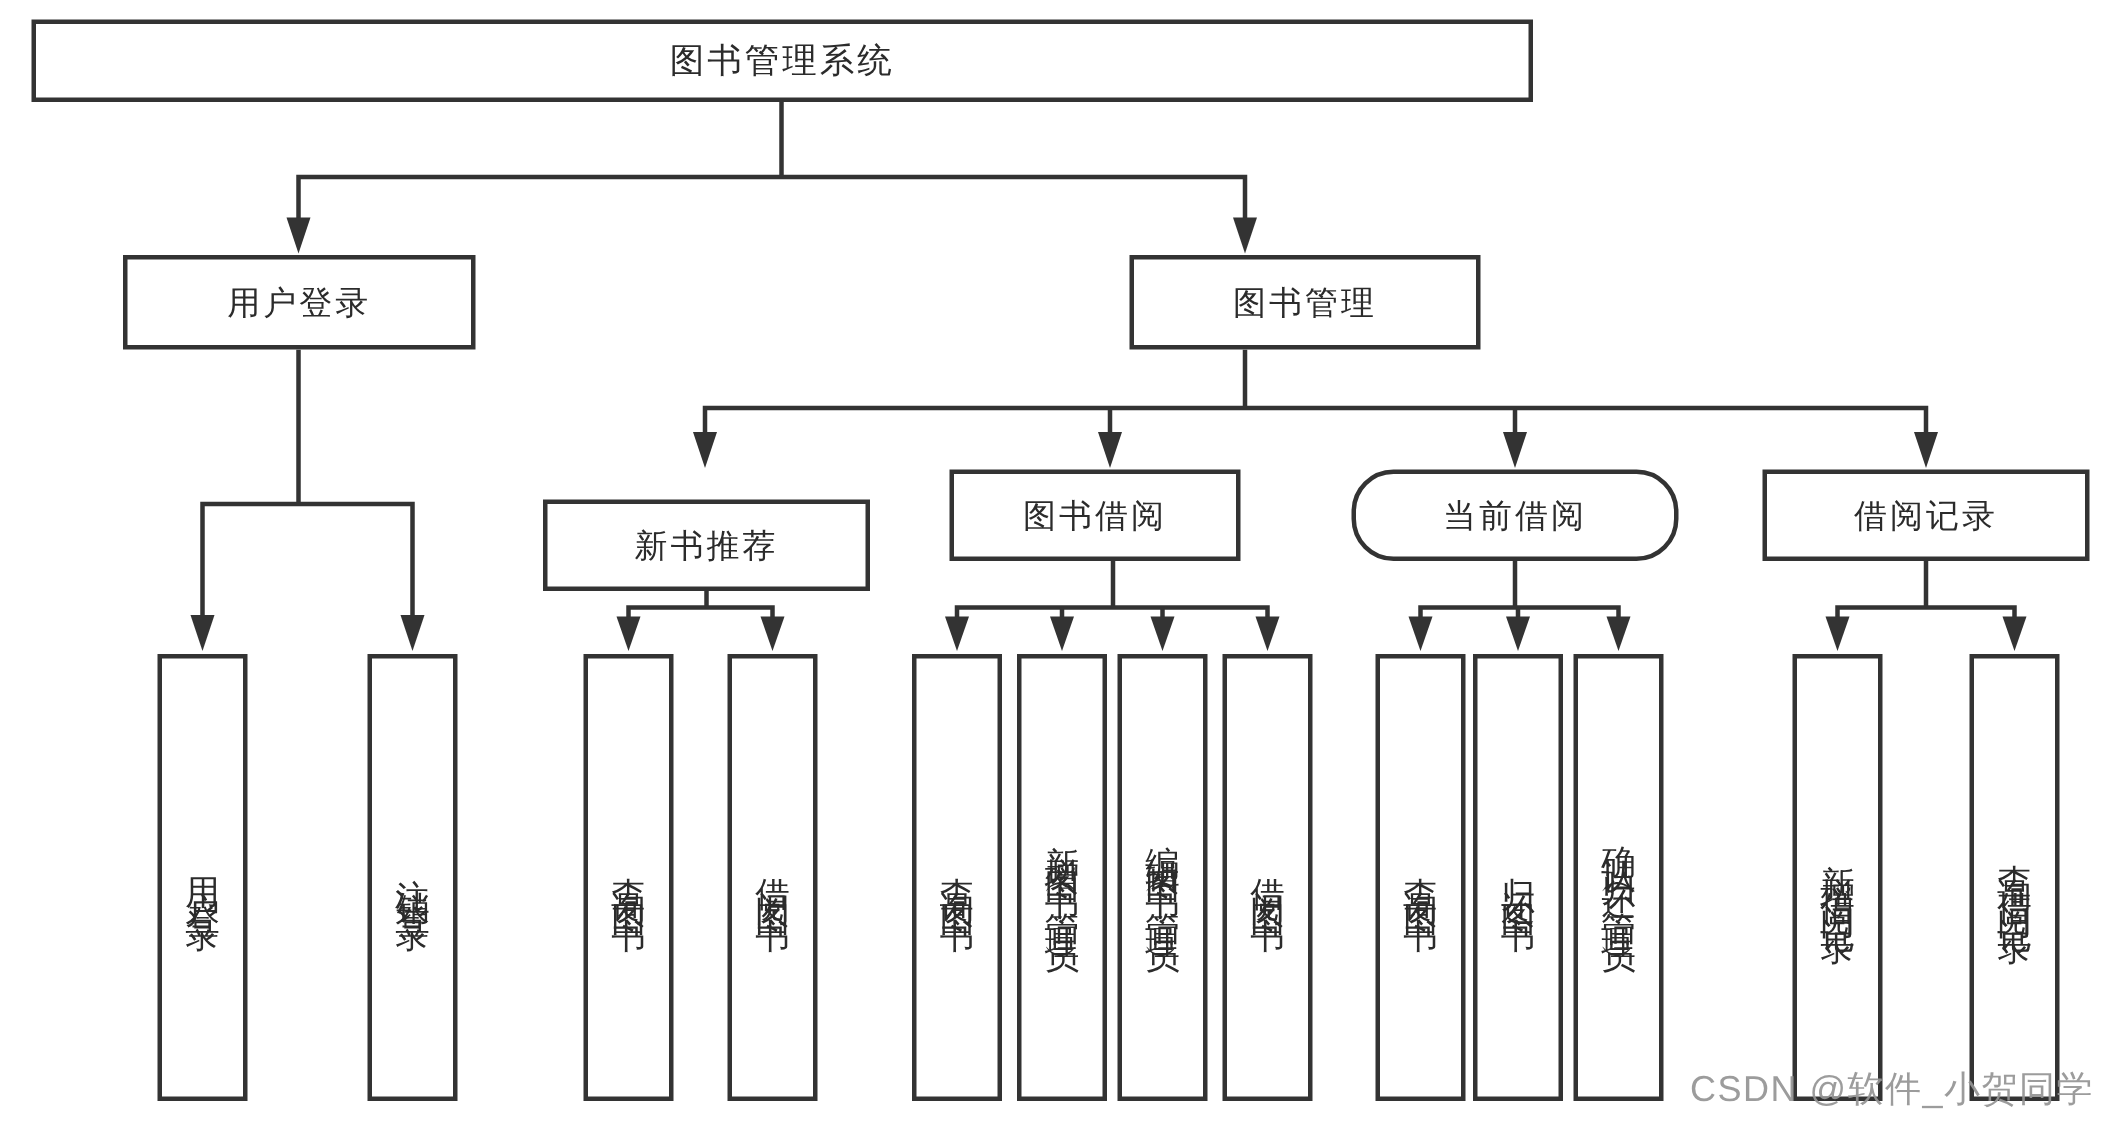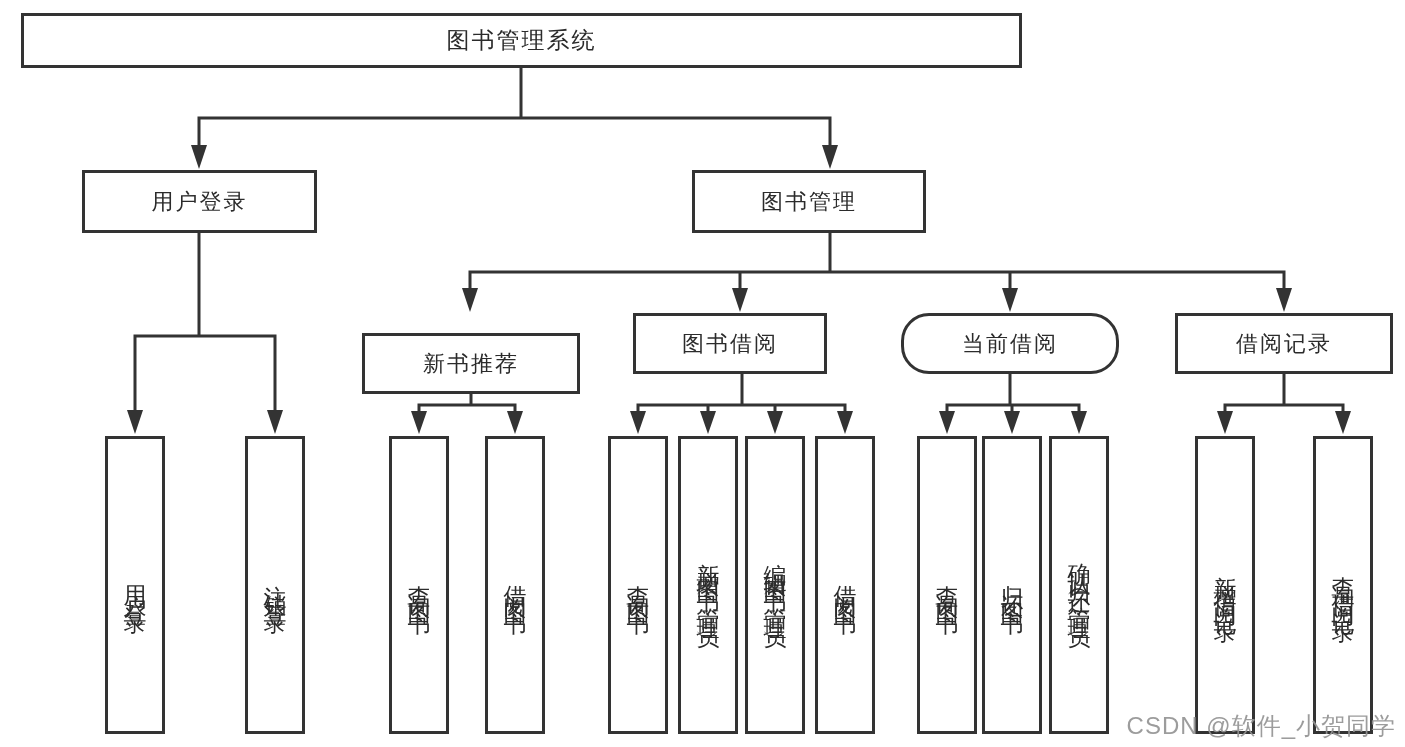--- a/index.html
+++ b/index.html
@@ -104,21 +104,21 @@
     </g>
   </svg>
 
   <div class="node hlabel root-box" style="left:21px; top:13px; width:1001px; height:55px;">
     <span>图书管理系统</span>
   </div>
 
   <div class="node hlabel" style="left:82px; top:170px; width:235px; height:63px;">
     <span>用户登录</span>
   </div>
-  <div class="node hlabel" style="left:692px; top:170px; width:234px; height:63px;">
+  <div class="node hlabel" style="left:753px; top:170px; width:234px; height:63px;">
     <span>图书管理</span>
   </div>
 
   <div class="node hlabel" style="left:362px; top:313px; width:218px; height:61px;margin-top:20px;">
     <span>新书推荐</span>
   </div>
   <div class="node hlabel" style="left:633px; top:313px; width:194px; height:61px;">
     <span>图书借阅</span>
   </div>
   <div class="node hlabel" style="left:901px; top:313px; width:218px; height:61px;border-radius:28px;">

